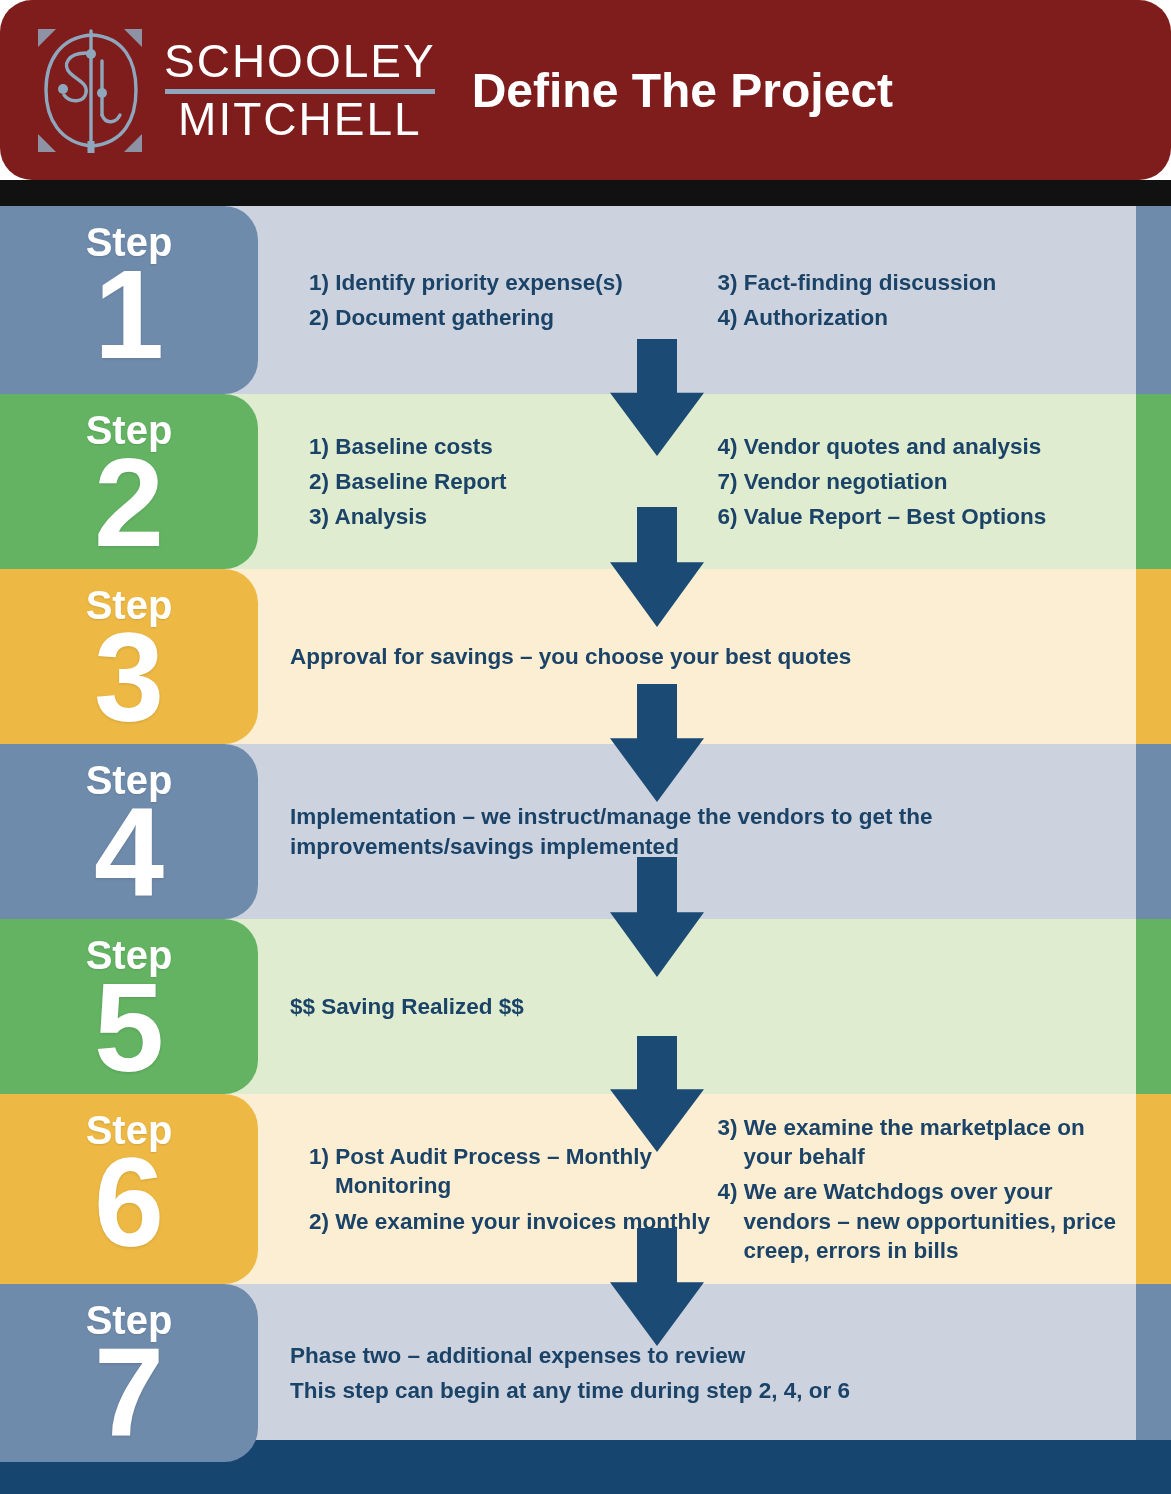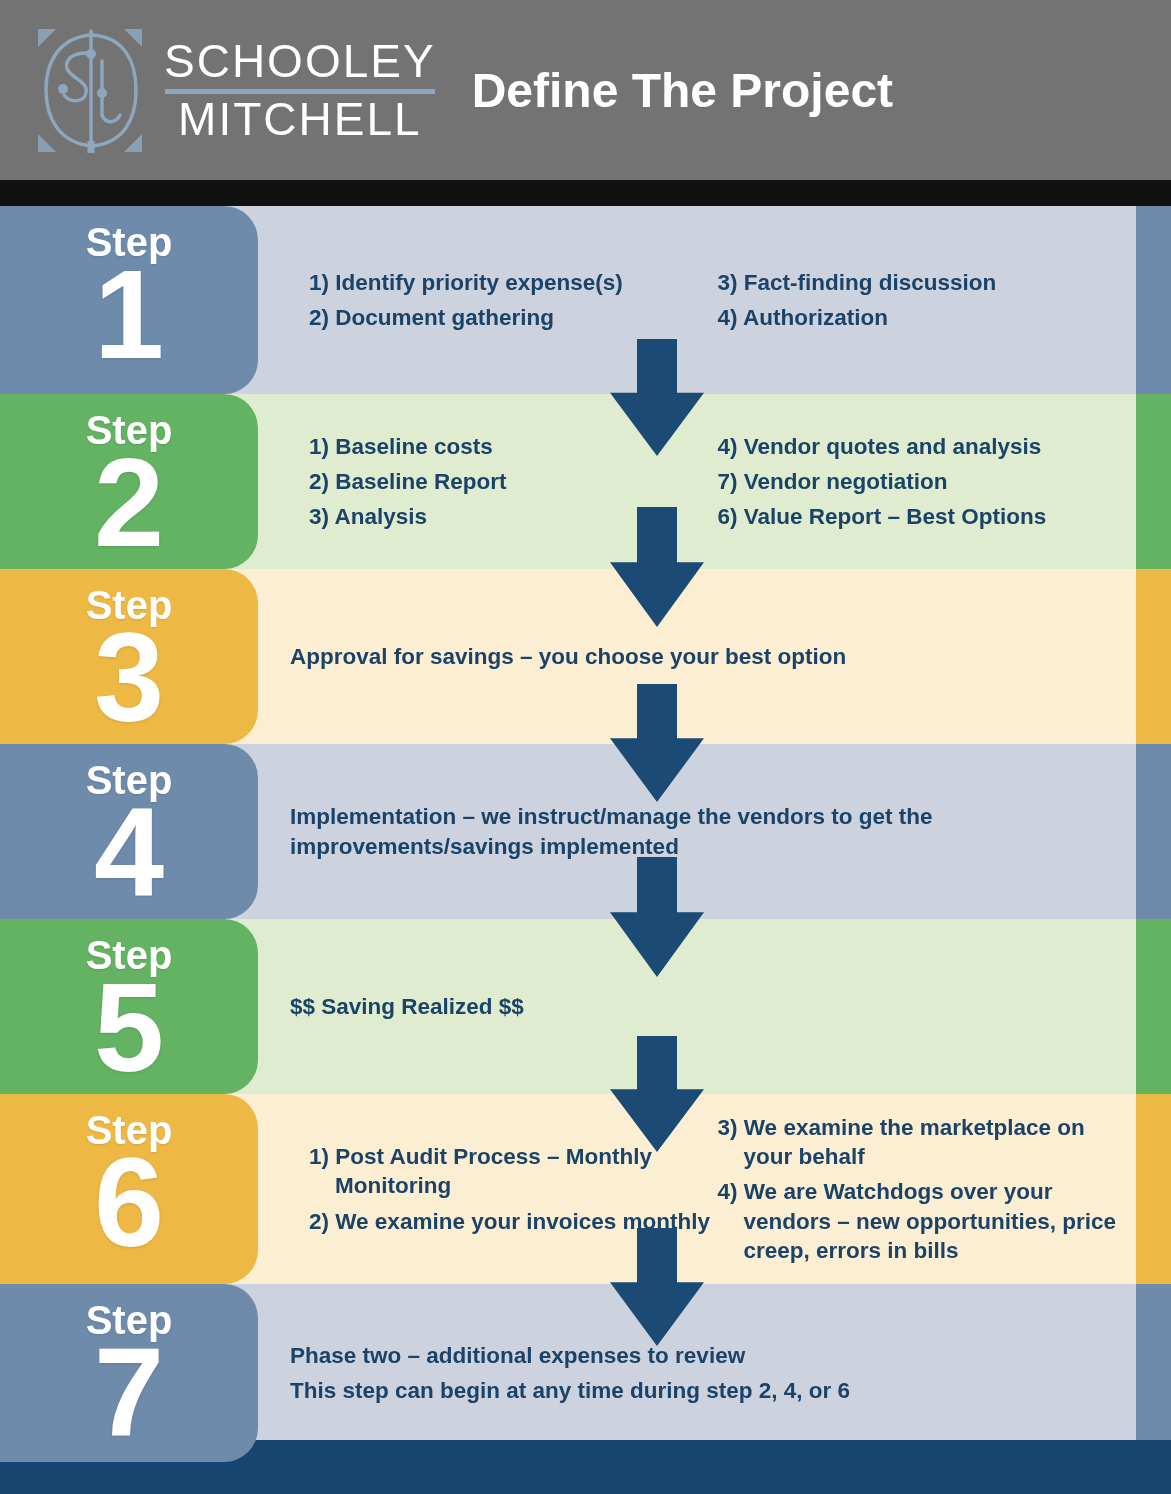--- a/index.html
+++ b/index.html
@@ -8,22 +8,22 @@
     background:#ffffff;
     font-family:"Liberation Sans","DejaVu Sans",sans-serif;
     overflow:hidden;
     position:relative;
   }
   #page{position:relative;width:1171px;height:1494px;overflow:hidden;background:#ffffff;}
 
   
   .header{
     position:absolute;left:0;top:0;width:1171px;height:180px;
-    background:#737373;
-    display:flex;align-items:center;
+    background:#7f1d1d;
+    display:flex;align-items:center;border-radius:32px;
   }
   .logo-wrap{
     display:flex;align-items:center;margin-left:30px;
   }
   .logo-mark{width:120px;height:135px;flex:none;}
   .logo-words{
     margin-left:14px;
     display:flex;flex-direction:column;align-items:center;
     color:#ffffff;
   }
@@ -196,21 +196,21 @@
       </div>
       <div class="row" style="height: 175px;">
         <div class="row-bg" style="background: rgb(251, 238, 210);"></div>
         <div class="row-stripe" style="background: rgb(237, 185, 68);"></div>
         <div class="tab" style="background: rgb(237, 185, 68);">
           <div class="tab-word">Step</div>
           <div class="tab-num">3</div>
         </div>
         <div class="content">
           <div class="single">
-            <div class="item">Approval for savings – you choose your best option</div>
+            <div class="item">Approval for savings – you choose your best quotes</div>
           </div>
         </div>
       </div>
       <div class="row" style="height: 175px;">
         <div class="row-bg" style="background: rgb(204, 210, 222);"></div>
         <div class="row-stripe" style="background: rgb(111, 139, 171);"></div>
         <div class="tab" style="background: rgb(111, 139, 171);">
           <div class="tab-word">Step</div>
           <div class="tab-num">4</div>
         </div>

